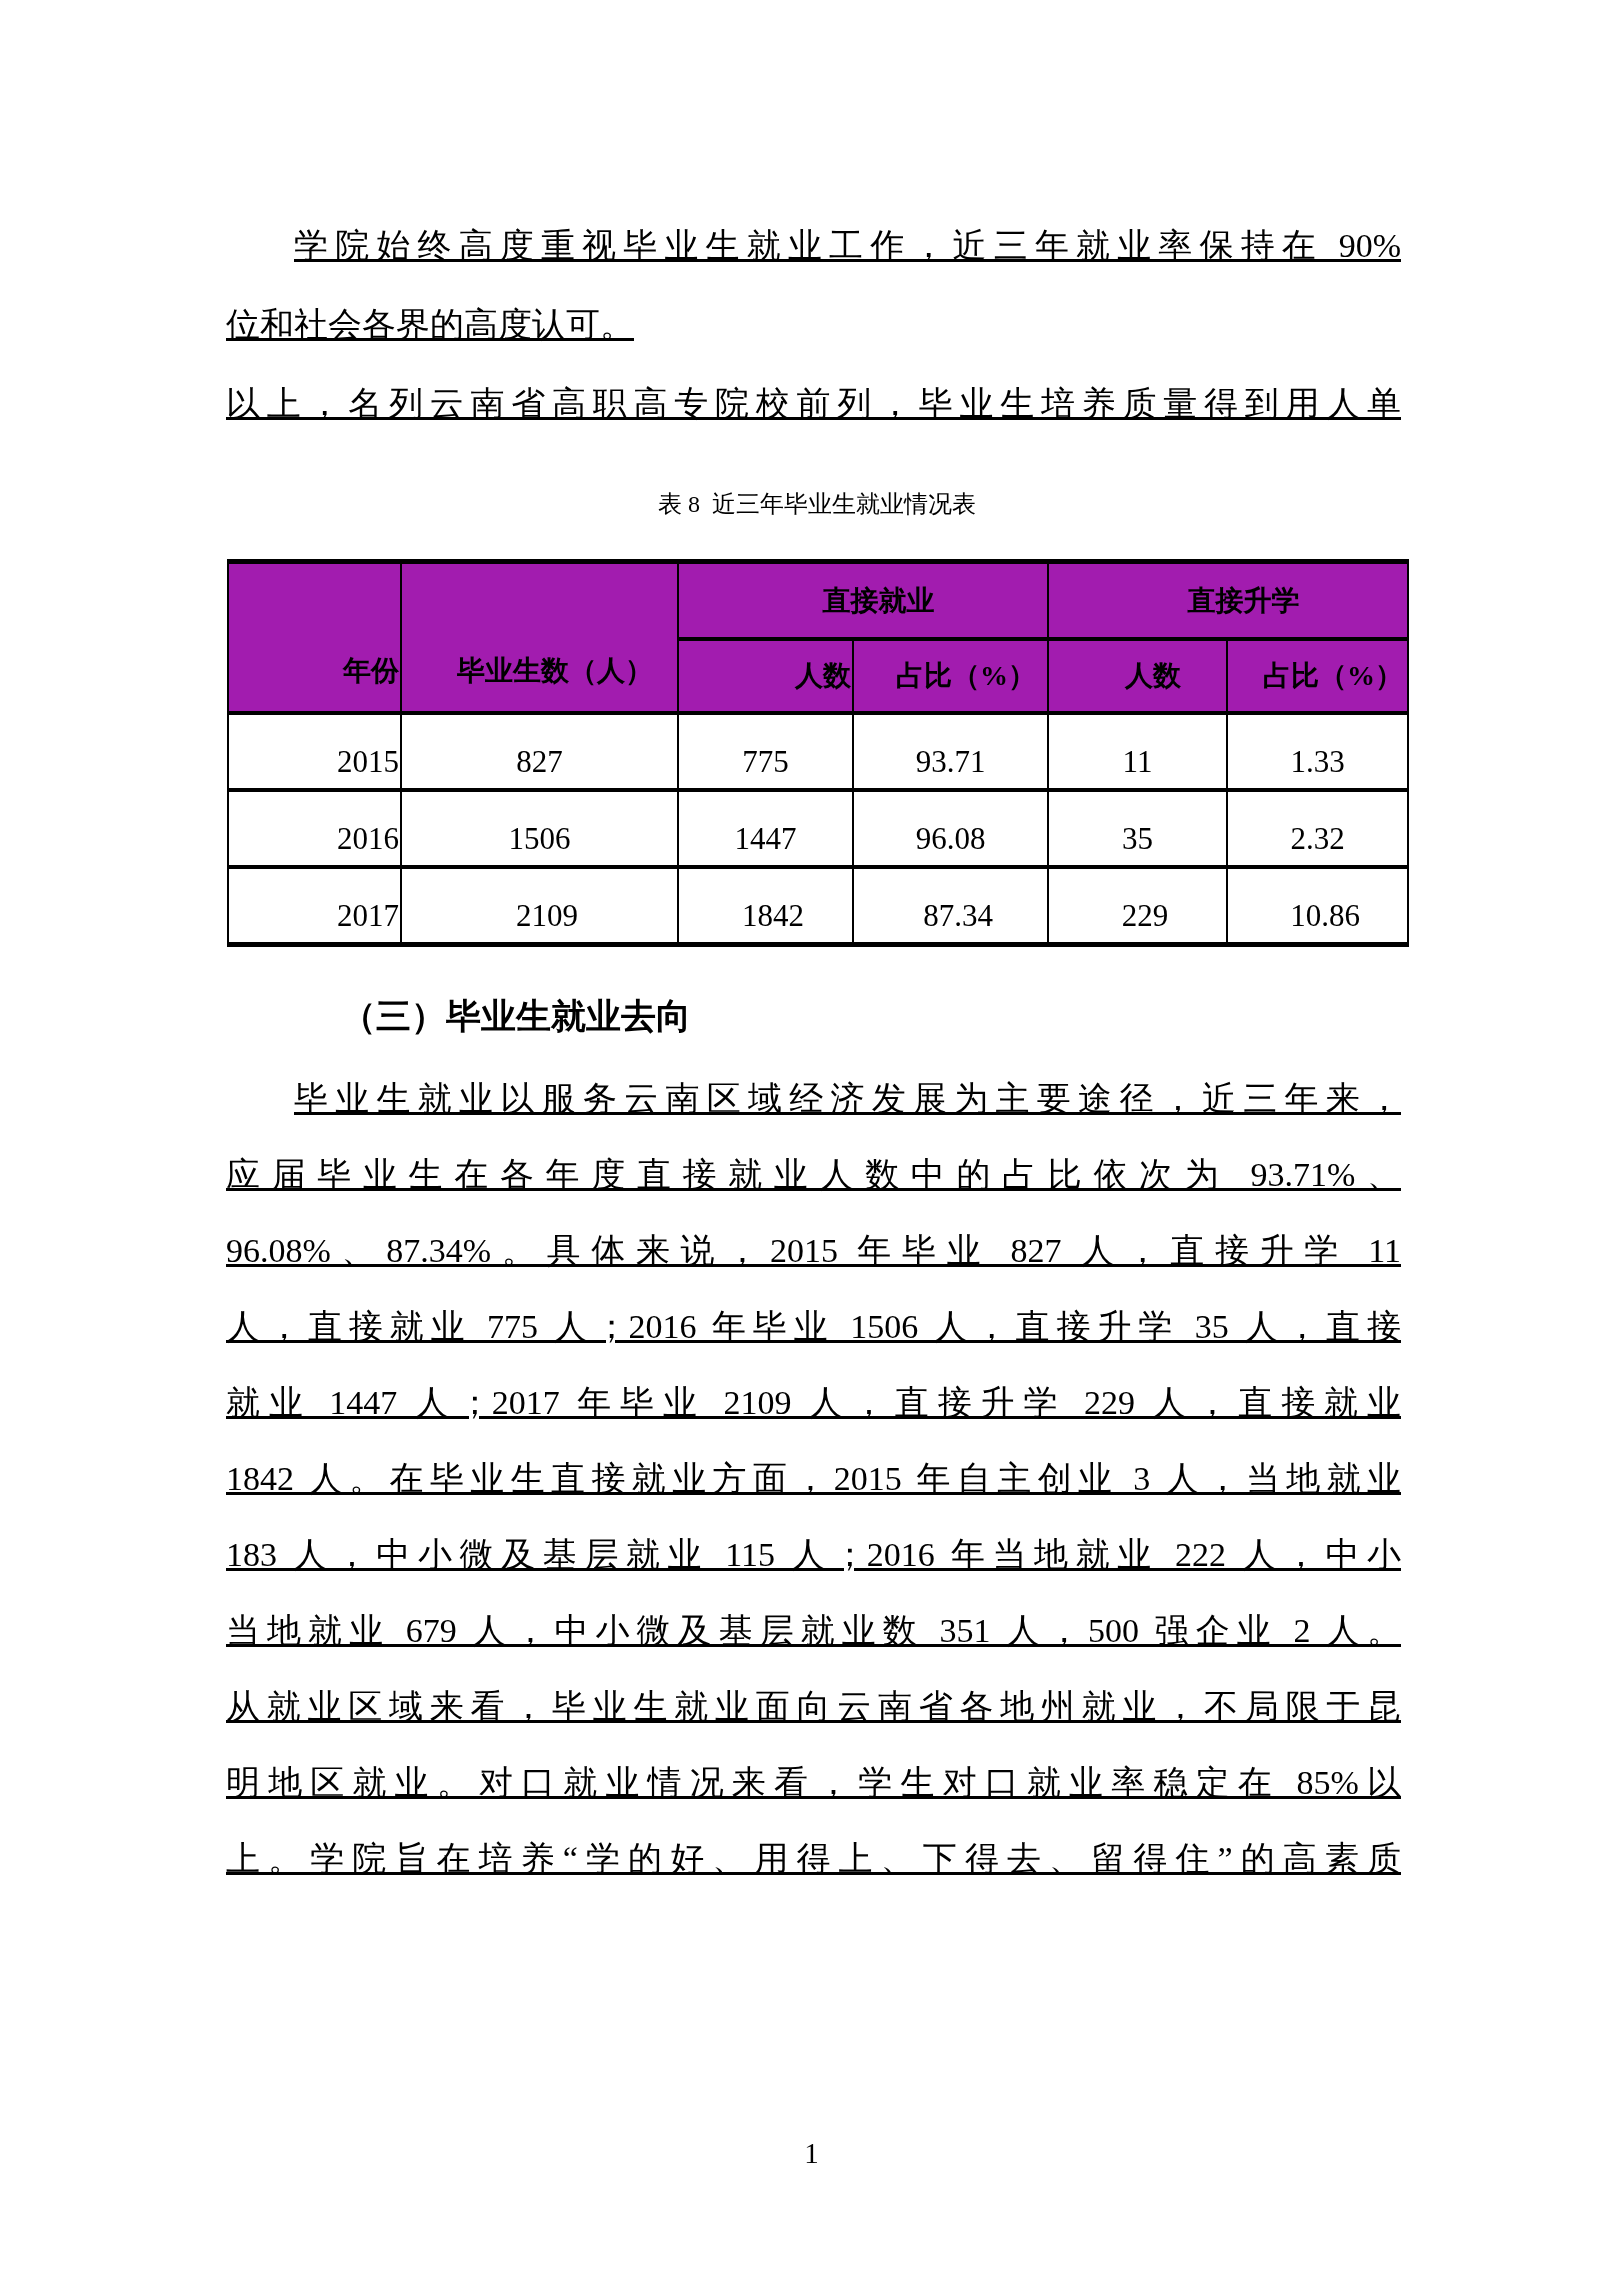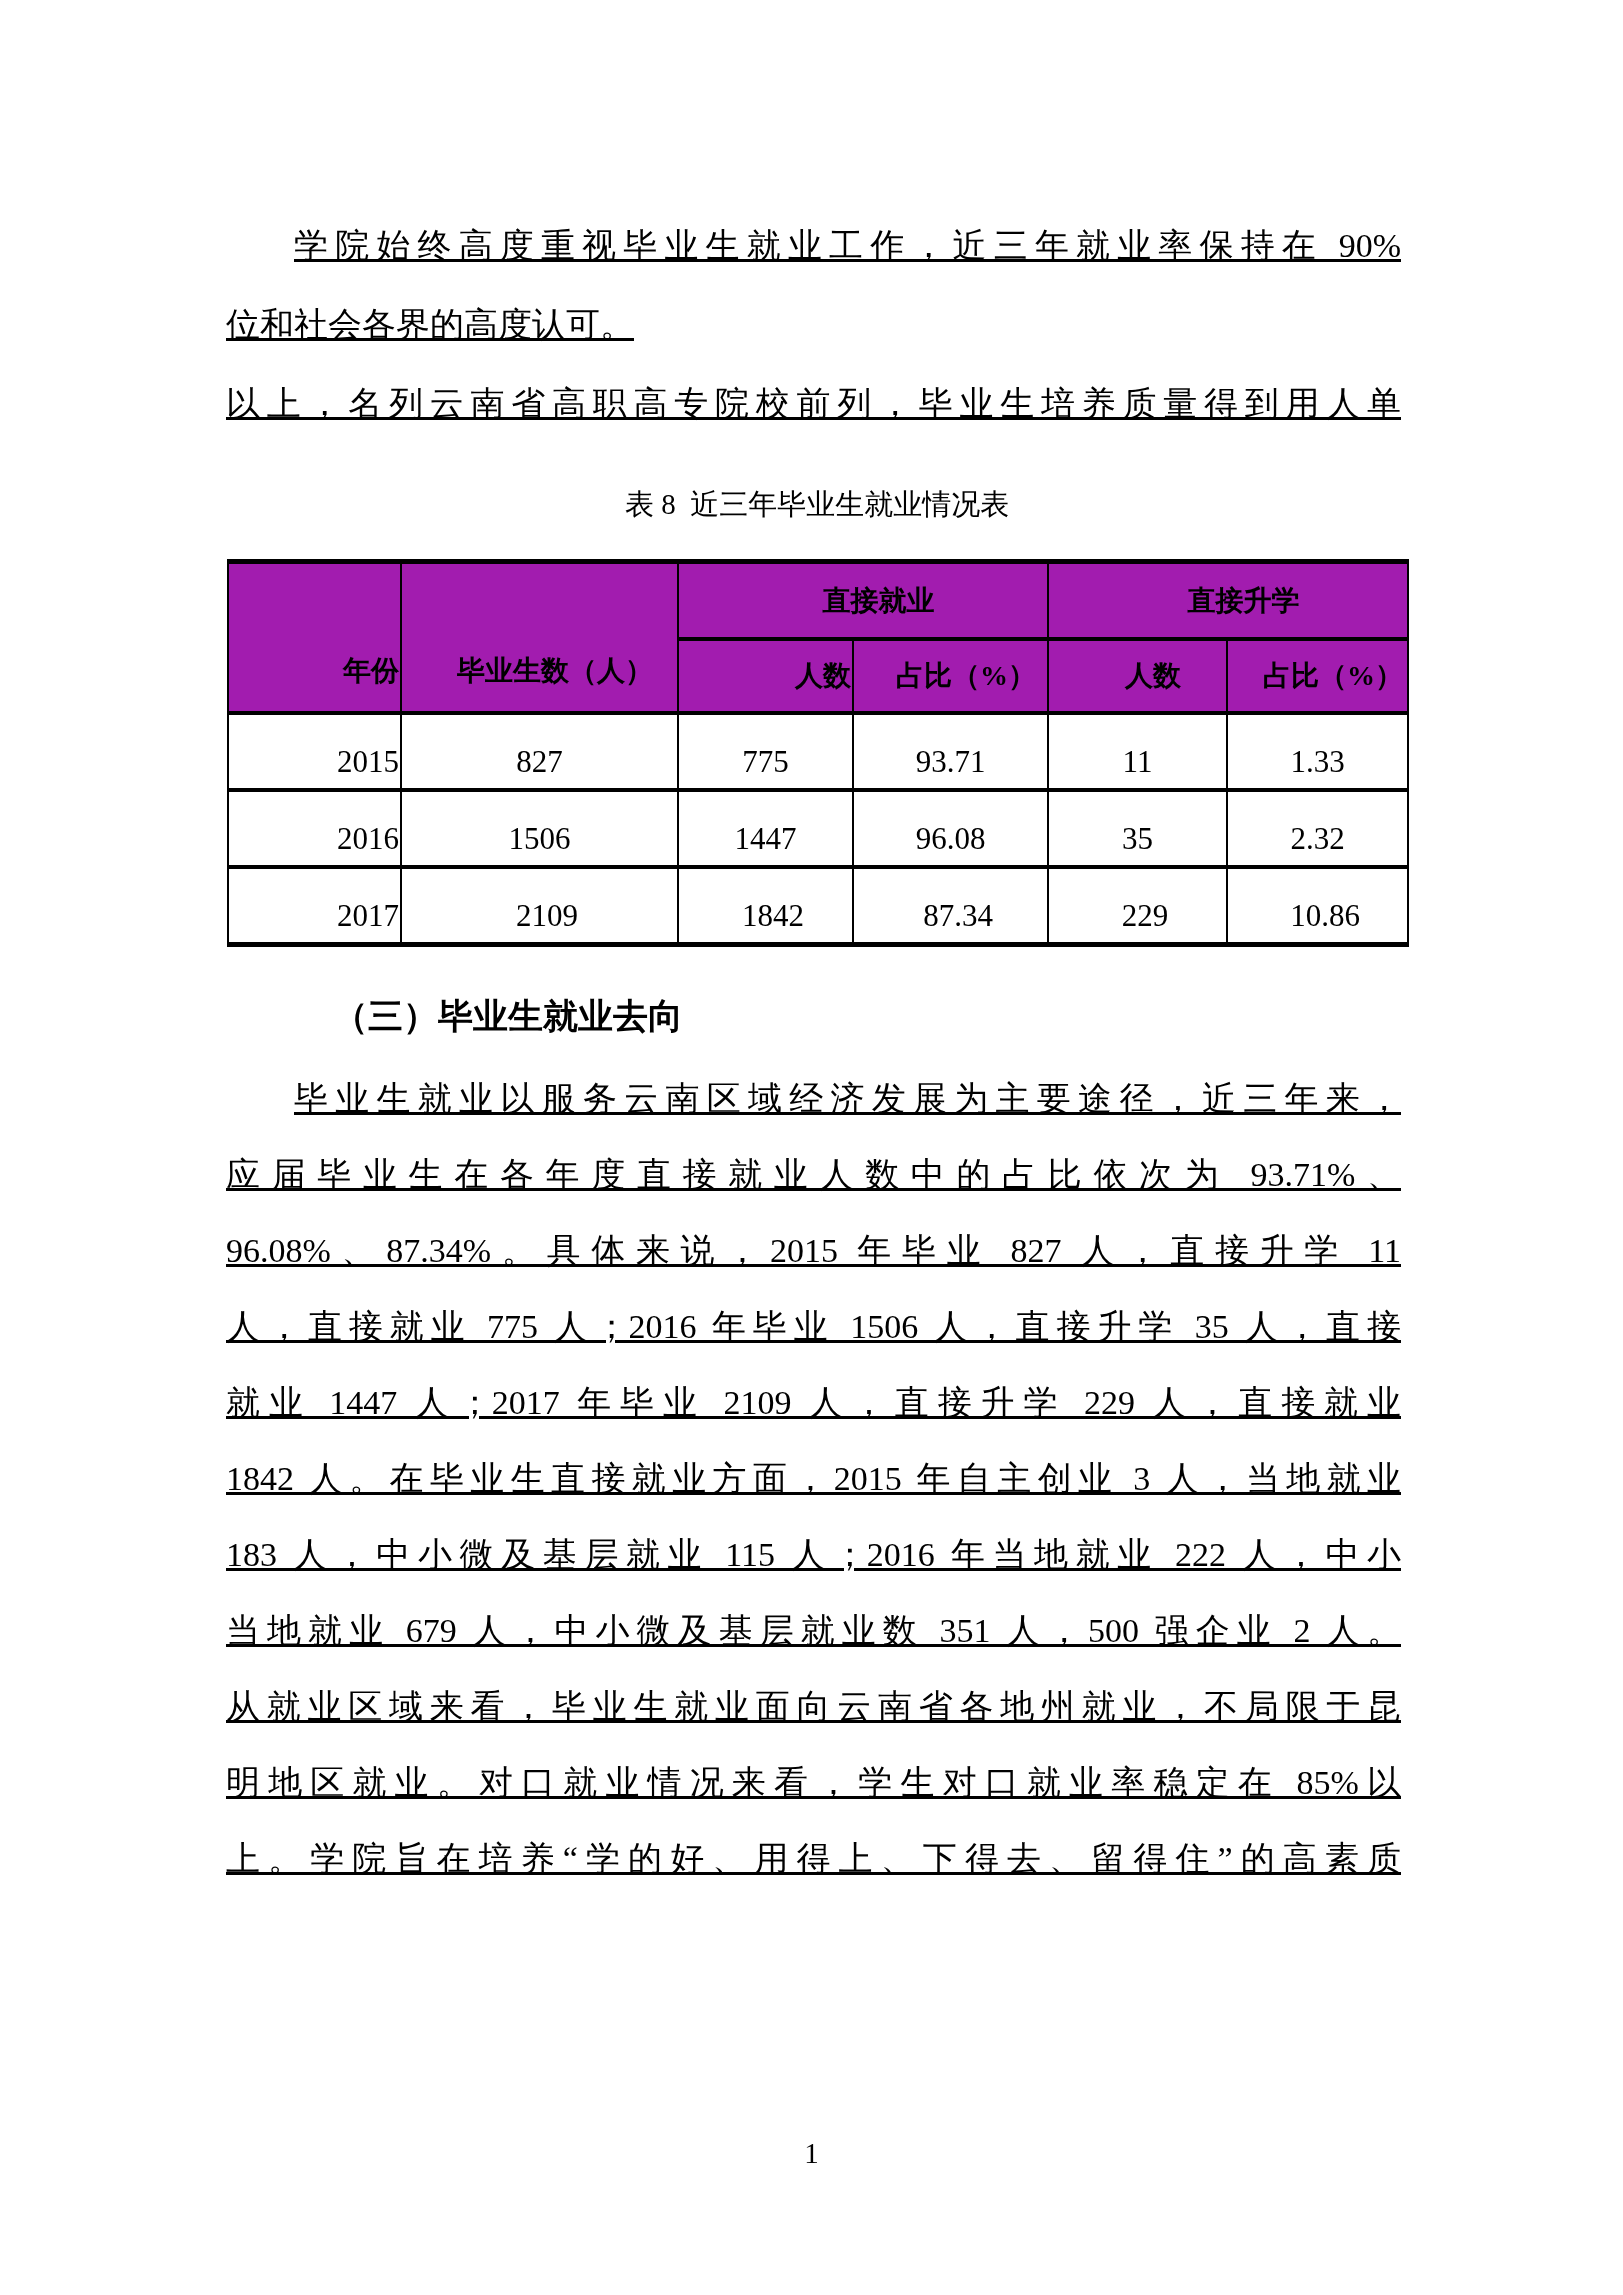--- a/index.html
+++ b/index.html
@@ -33,21 +33,21 @@
   }
   .bline.pfirst { text-indent: 68px; }
   .bline.plast  { text-align: left; text-align-last: left; }
   
   #table-caption {
     position: absolute;
     top: 484px;
     left: 226px;
     width: 1182px;
     text-align: center;
-    font-size: 29px;
+    font-size: 24px;
     line-height: 41px;
     white-space: pre;
   }
   
   #emp-table {
     position: absolute;
     top: 559px;
     left: 227px;
     width: 1182px;
     border-collapse: collapse;
@@ -80,21 +80,21 @@
   #emp-table td {
     height: 64px;
     vertical-align: bottom;
     padding-bottom: 7.9px;
     background: #ffffff;
   }
   
   #section-heading {
     position: absolute;
     top: 980px;
-    left: 218px;
+    left: 226px;
     width: 1175px;
     padding-left: 115px;
     box-sizing: border-box;
     font-size: 35px;
     font-weight: bold;
     line-height: 73px;
   }
   
   #page-number {
     position: absolute;

